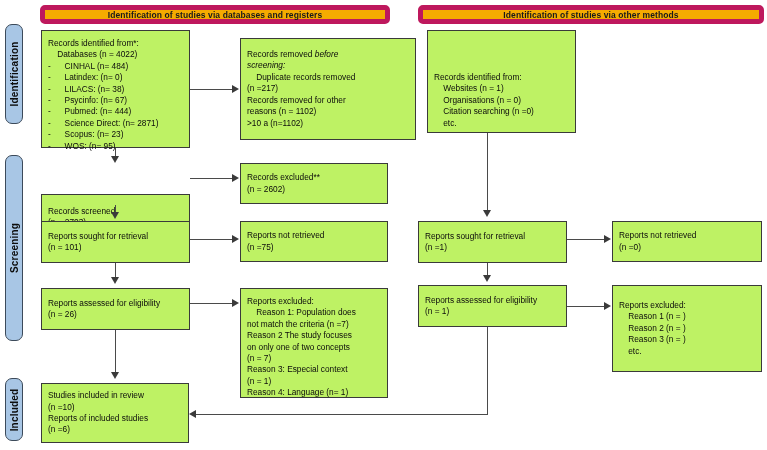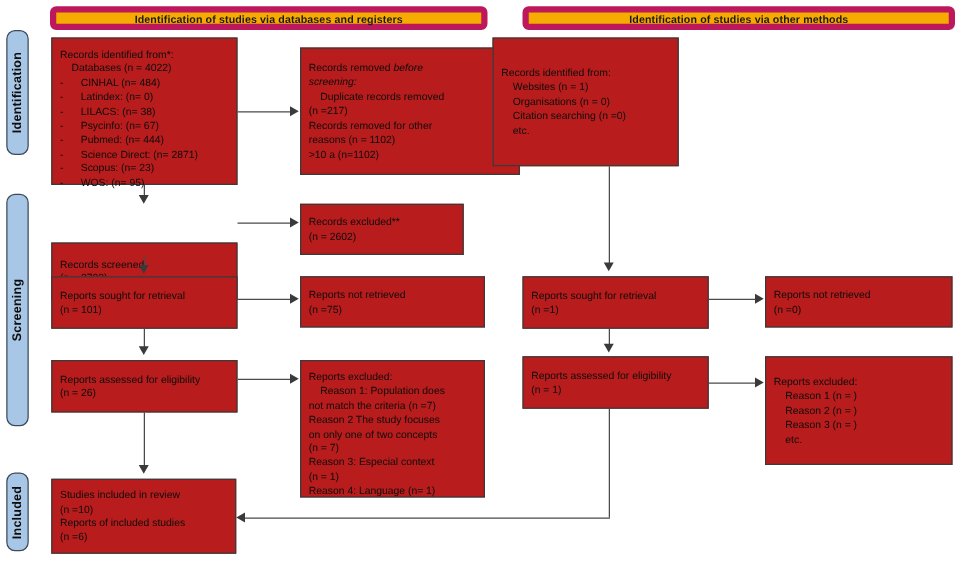--- a/index.html
+++ b/index.html
@@ -48,21 +48,21 @@
     align-items: center;
     justify-content: center;
     font-size: 8.5px;
     font-weight: bold;
     color: #1a1a1a;
     letter-spacing: 0.1px;
   }
   
   .fbox {
     position: absolute;
-    background: #b91c1c;
+    background: #bef264;
     border: 1px solid #3a3a3a;
     box-sizing: border-box;
     display: flex;
     align-items: center;
     padding: 3px 6px;
   }
   .fbox .btext {
     font-size: 8.3px;
     line-height: 11.4px;
     color: #0b0b0b;
@@ -143,21 +143,21 @@
 Records removed for other
 reasons (n = 1102)
 &gt;10 a (n=1102)</span></span>
   </div>
 
   <div class="fbox" style="left:41px; top:163px; width:149px; height:46px;margin-top:31px;">
     <span class="btext">Records screened
 (n = 2703)</span>
   </div>
 
-  <div class="fbox" style="left:240px; top:163px; width:131px; height:41px;">
+  <div class="fbox" style="left:240px; top:163px; width:148px; height:41px;">
     <span class="btext">Records excluded**
 (n = 2602)</span>
   </div>
 
   <div class="fbox" style="left:41px; top:221px; width:149px; height:42px;">
     <span class="btext">Reports sought for retrieval
 (n = 101)</span>
   </div>
 
   <div class="fbox" style="left:240px; top:221px; width:148px; height:41px;">
@@ -182,21 +182,21 @@
 Reason 4: Language (n= 1)</span>
   </div>
 
   <div class="fbox" style="left:41px; top:383px; width:148px; height:60px;">
     <span class="btext">Studies included in review
 (n =10)
 Reports of included studies
 (n =6)</span>
   </div>
 
-  <div class="fbox" style="left:394px; top:30px; width:149px; height:103px;">
+  <div class="fbox" style="left:427px; top:30px; width:149px; height:103px;align-items:flex-end;">
     <span class="btext">Records identified from:
     Websites (n = 1)
     Organisations (n = 0)
     Citation searching (n =0)
     etc.</span>
   </div>
 
   <div class="fbox" style="left:418px; top:221px; width:149px; height:42px;">
     <span class="btext">Reports sought for retrieval
 (n =1)</span>

